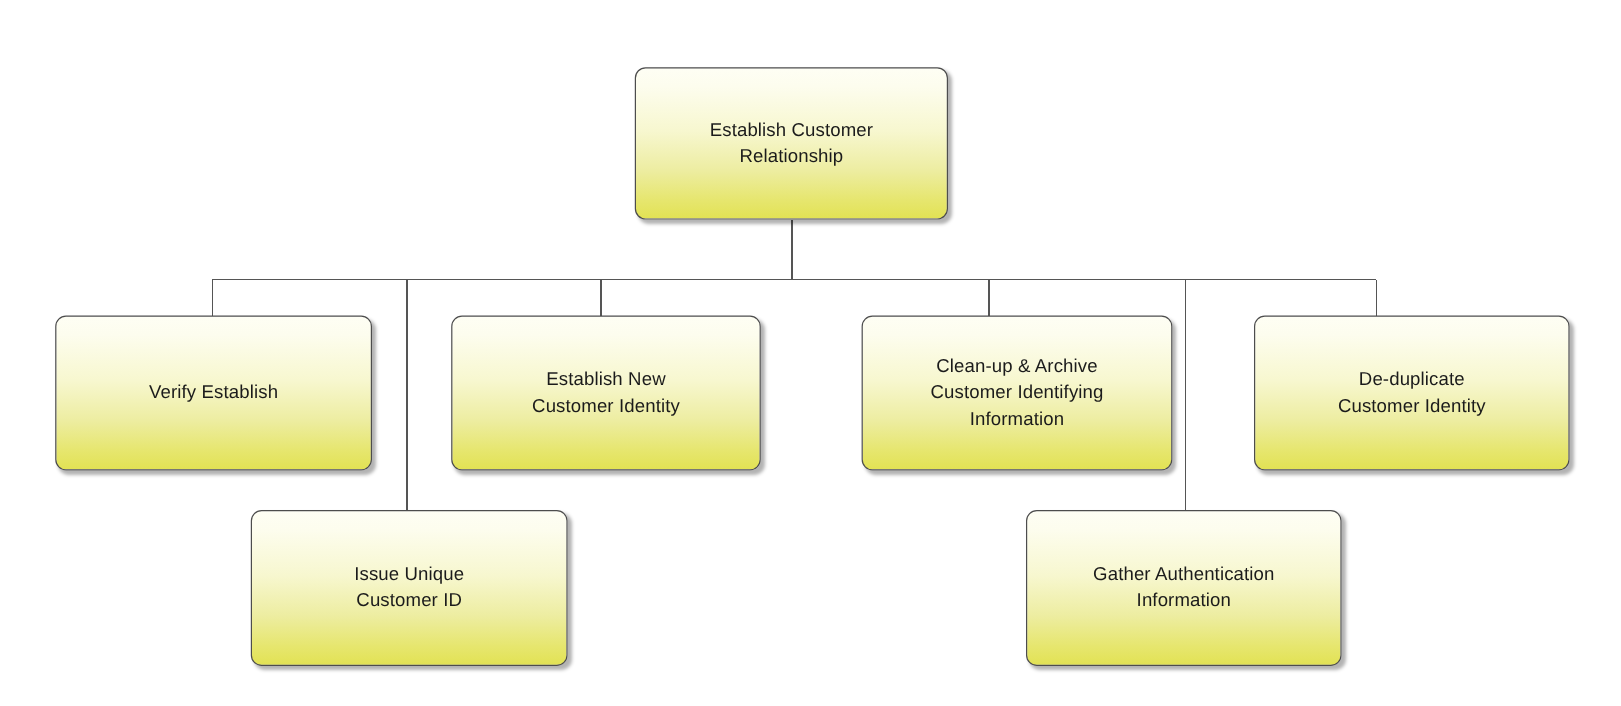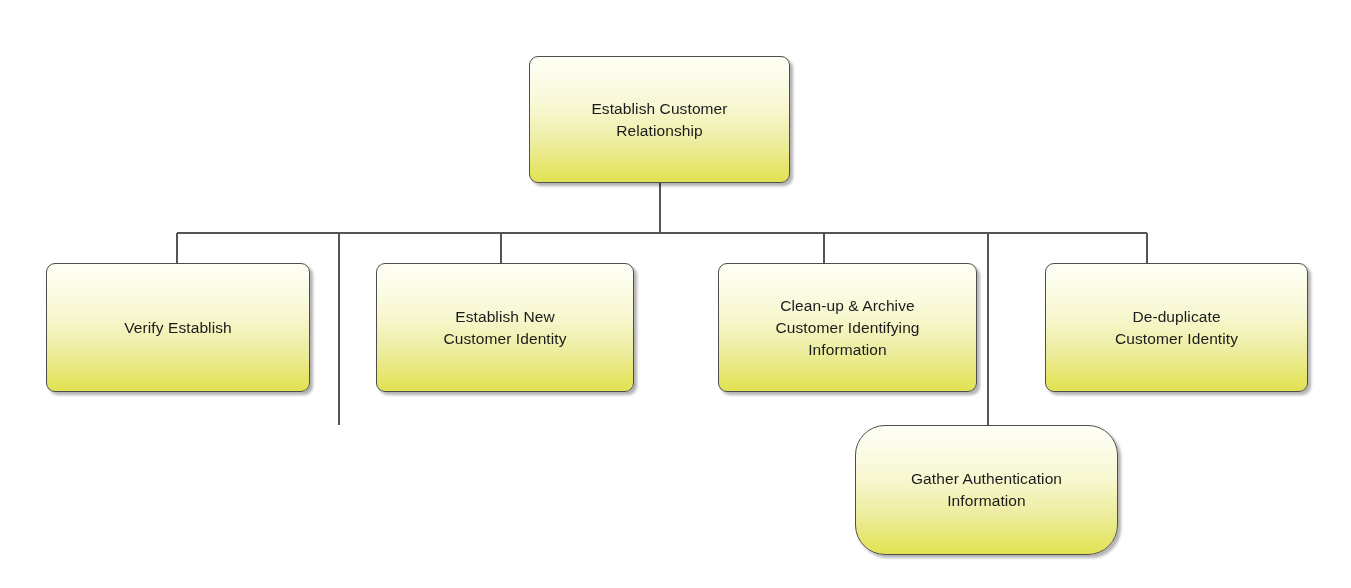--- a/index.html
+++ b/index.html
@@ -96,19 +96,23 @@
     <span class="node-label">Clean-up &amp; Archive
 Customer Identifying
 Information</span>
   </div>
 
   <div class="node" style="left:1017px; top:263px; width:263px; height:129px;margin-left:28px;">
     <span class="node-label">De-duplicate
 Customer Identity</span>
   </div>
 
+  <div class="node" style="left:209px; top:425px; width:264px; height:130px;">
+    <span class="node-label">Issue Unique
+Customer ID</span>
+  </div>
 
-  <div class="node" style="left:855px; top:425px; width:263px; height:130px;border-radius:30px;">
+  <div class="node" style="left:855px; top:425px; width:263px; height:130px;">
     <span class="node-label">Gather Authentication
 Information</span>
   </div>
 
 </div>
 
 </body></html>

